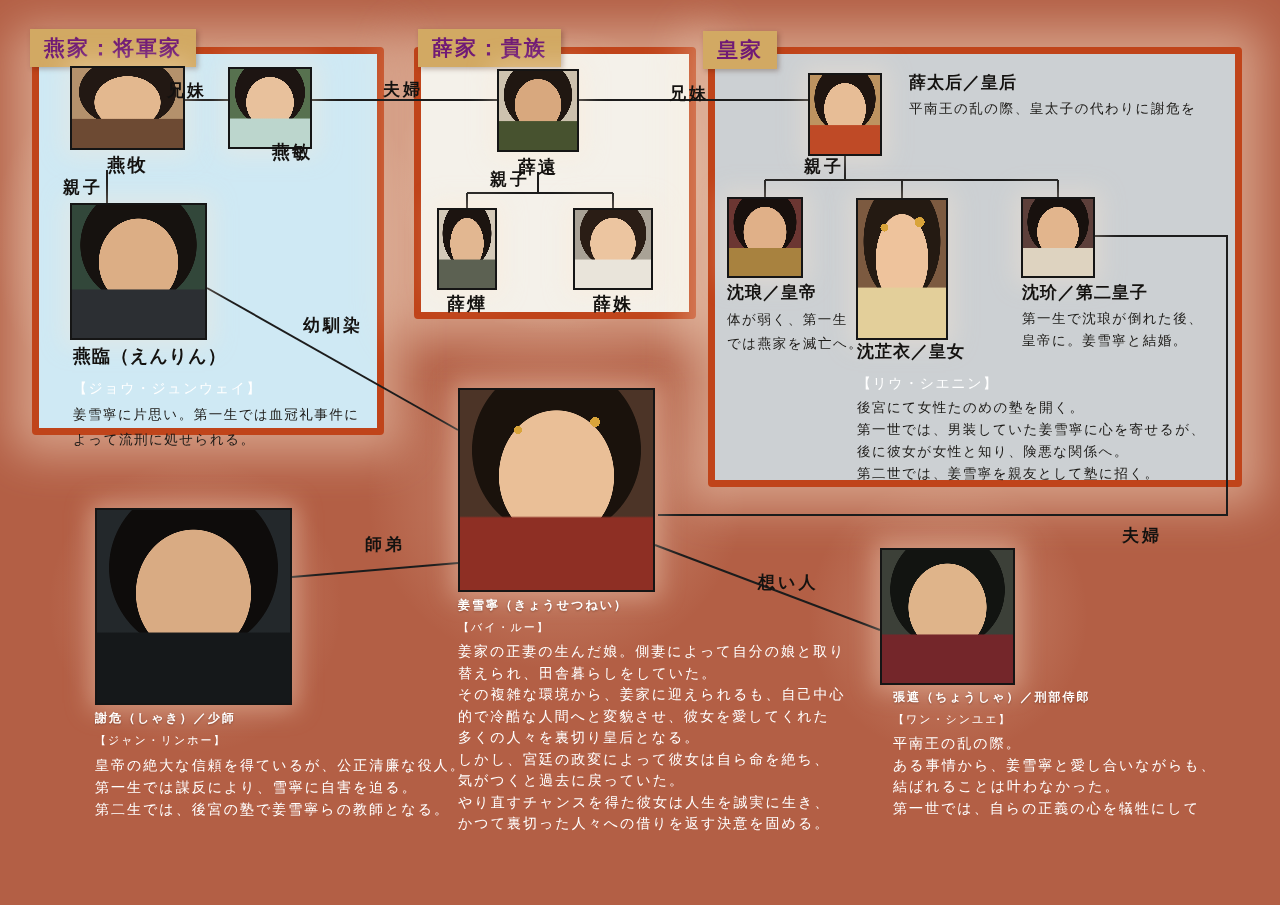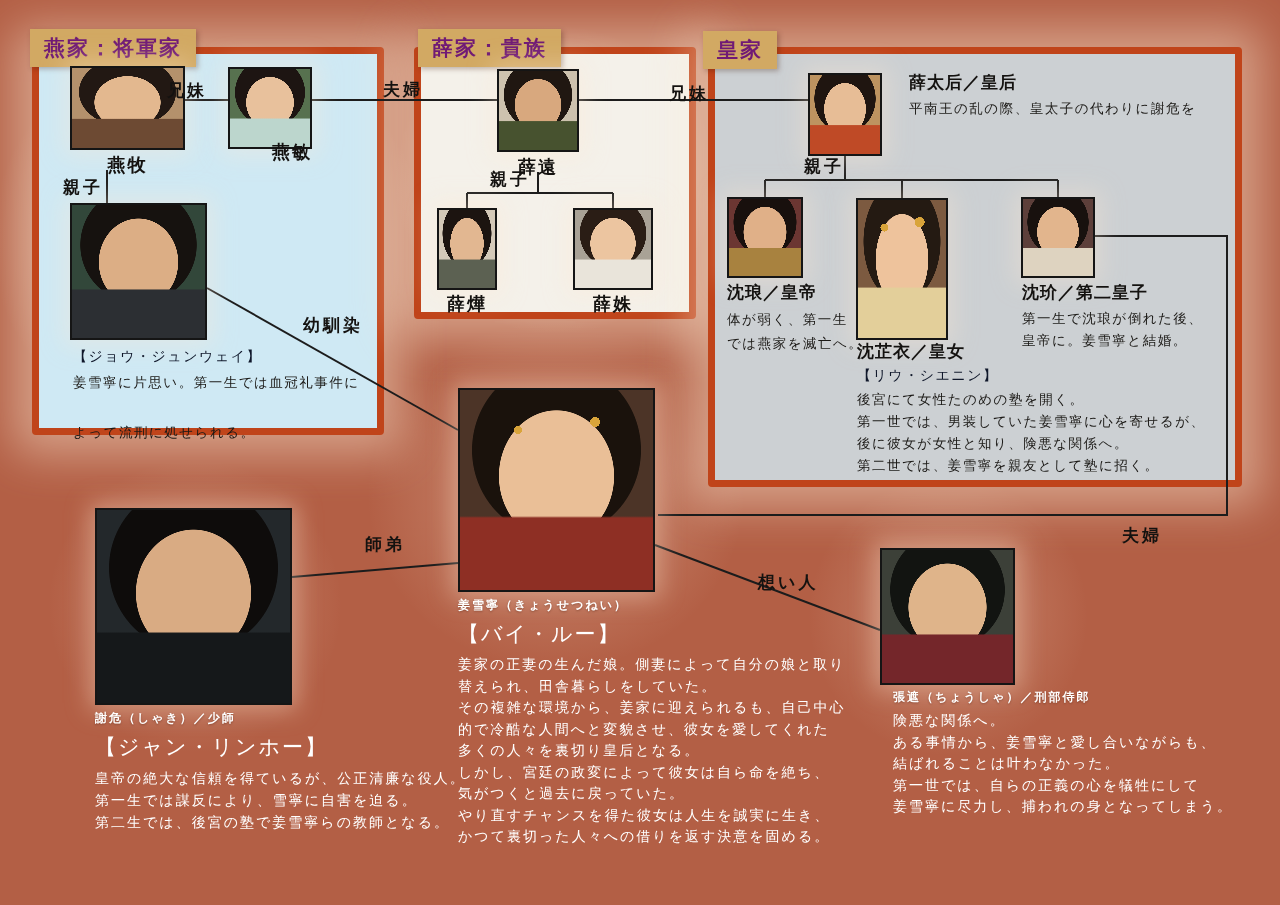--- a/index.html
+++ b/index.html
@@ -62,23 +62,23 @@
   .ph-zhang     {left:880px;top:548px;width:135px;height:137px;--bgc:#3c4038;--hair:#121411;--skin:#dfb48a;--cloth:#74262a;}
 
   .pcap{position:absolute;z-index:7;color:#141210;font-weight:bold;font-size:18px;
     letter-spacing:2px;text-align:center;white-space:nowrap;}
   .rel{position:absolute;z-index:7;color:#141210;font-weight:bold;font-size:17px;
     letter-spacing:3px;white-space:nowrap;}
   .card{position:absolute;z-index:7;white-space:nowrap;}
   .card .nm{font-weight:bold;font-size:17px;letter-spacing:1px;color:#141210;margin-bottom:4px;}
   .card .ln{font-size:13.5px;letter-spacing:1.5px;line-height:22px;color:#1b1916;}
   .card-white .nm{font-size:12px;letter-spacing:2px;color:#fff;text-shadow:0 1px 2px rgba(60,20,5,.35);}
-  .card-white .ac{font-size:21px;letter-spacing:2px;color:#fff;margin:6px 0 6px;}
+  .card-white .ac{font-size:11px;letter-spacing:2px;color:#fff;margin:6px 0 6px;}
   .card-white .ln{font-size:14px;letter-spacing:2px;line-height:21.5px;color:#fff;}
-  .card-dark .ac{font-size:14px;letter-spacing:1.5px;color:#0f172a;margin:4px 0 4px;}
+  .card-dark .ac{font-size:14px;letter-spacing:1.5px;color:#ffffff;margin:12px 0 4px;}
 </style>
 </head>
 <body>
 
 <div class="glow-layer"></div>
 
 <div class="fam-box box-yan"></div>
 <div class="fam-box box-xue"></div>
 <div class="fam-box box-imperial"></div>
 
@@ -159,23 +159,24 @@
   <div class="ln">第二世では、姜雪寧を親友として塾に招く。</div>
 </div>
 
 <div class="card card-dark" style="left:1022px;top:281px;">
   <div class="nm">沈玠／第二皇子</div>
   <div class="ln">第一生で沈琅が倒れた後、</div>
   <div class="ln">皇帝に。姜雪寧と結婚。</div>
 </div>
 
 <div class="card card-dark" style="left:73px;top:344px;">
+  <div class="nm" style="font-size:18px;">燕臨（えんりん）</div>
   <div class="ac">【ジョウ・ジュンウェイ】</div>
   <div class="ln" style="line-height:25px;">姜雪寧に片思い。第一生では血冠礼事件に</div>
-  <div class="ln" style="line-height:25px;margin-top:25px;">よって流刑に処せられる。</div>
+  <div class="ln" style="line-height:25px;">よって流刑に処せられる。</div>
 </div>
 
 <div class="card card-white" style="left:458px;top:597px;">
   <div class="nm">姜雪寧（きょうせつねい）</div>
   <div class="ac">【バイ・ルー】</div>
   <div class="ln">姜家の正妻の生んだ娘。側妻によって自分の娘と取り</div>
   <div class="ln">替えられ、田舎暮らしをしていた。</div>
   <div class="ln">その複雑な環境から、姜家に迎えられるも、自己中心</div>
   <div class="ln">的で冷酷な人間へと変貌させ、彼女を愛してくれた</div>
   <div class="ln">多くの人々を裏切り皇后となる。</div>
@@ -188,18 +189,18 @@
 <div class="card card-white" style="left:95px;top:710px;">
   <div class="nm">謝危（しゃき）／少師</div>
   <div class="ac">【ジャン・リンホー】</div>
   <div class="ln" style="line-height:22px;">皇帝の絶大な信頼を得ているが、公正清廉な役人。</div>
   <div class="ln" style="line-height:22px;">第一生では謀反により、雪寧に自害を迫る。</div>
   <div class="ln" style="line-height:22px;">第二生では、後宮の塾で姜雪寧らの教師となる。</div>
 </div>
 
 <div class="card card-white" style="left:893px;top:689px;">
   <div class="nm">張遮（ちょうしゃ）／刑部侍郎</div>
-  <div class="ln">険悪な関係へ。</div>
+  <div class="ac">【ワン・シンユエ】</div>
+  <div class="ln">平南王の乱の際。</div>
   <div class="ln">ある事情から、姜雪寧と愛し合いながらも、</div>
   <div class="ln">結ばれることは叶わなかった。</div>
   <div class="ln">第一世では、自らの正義の心を犠牲にして</div>
-  <div class="ln">姜雪寧に尽力し、捕われの身となってしまう。</div>
 </div>
 
 </body></html>

